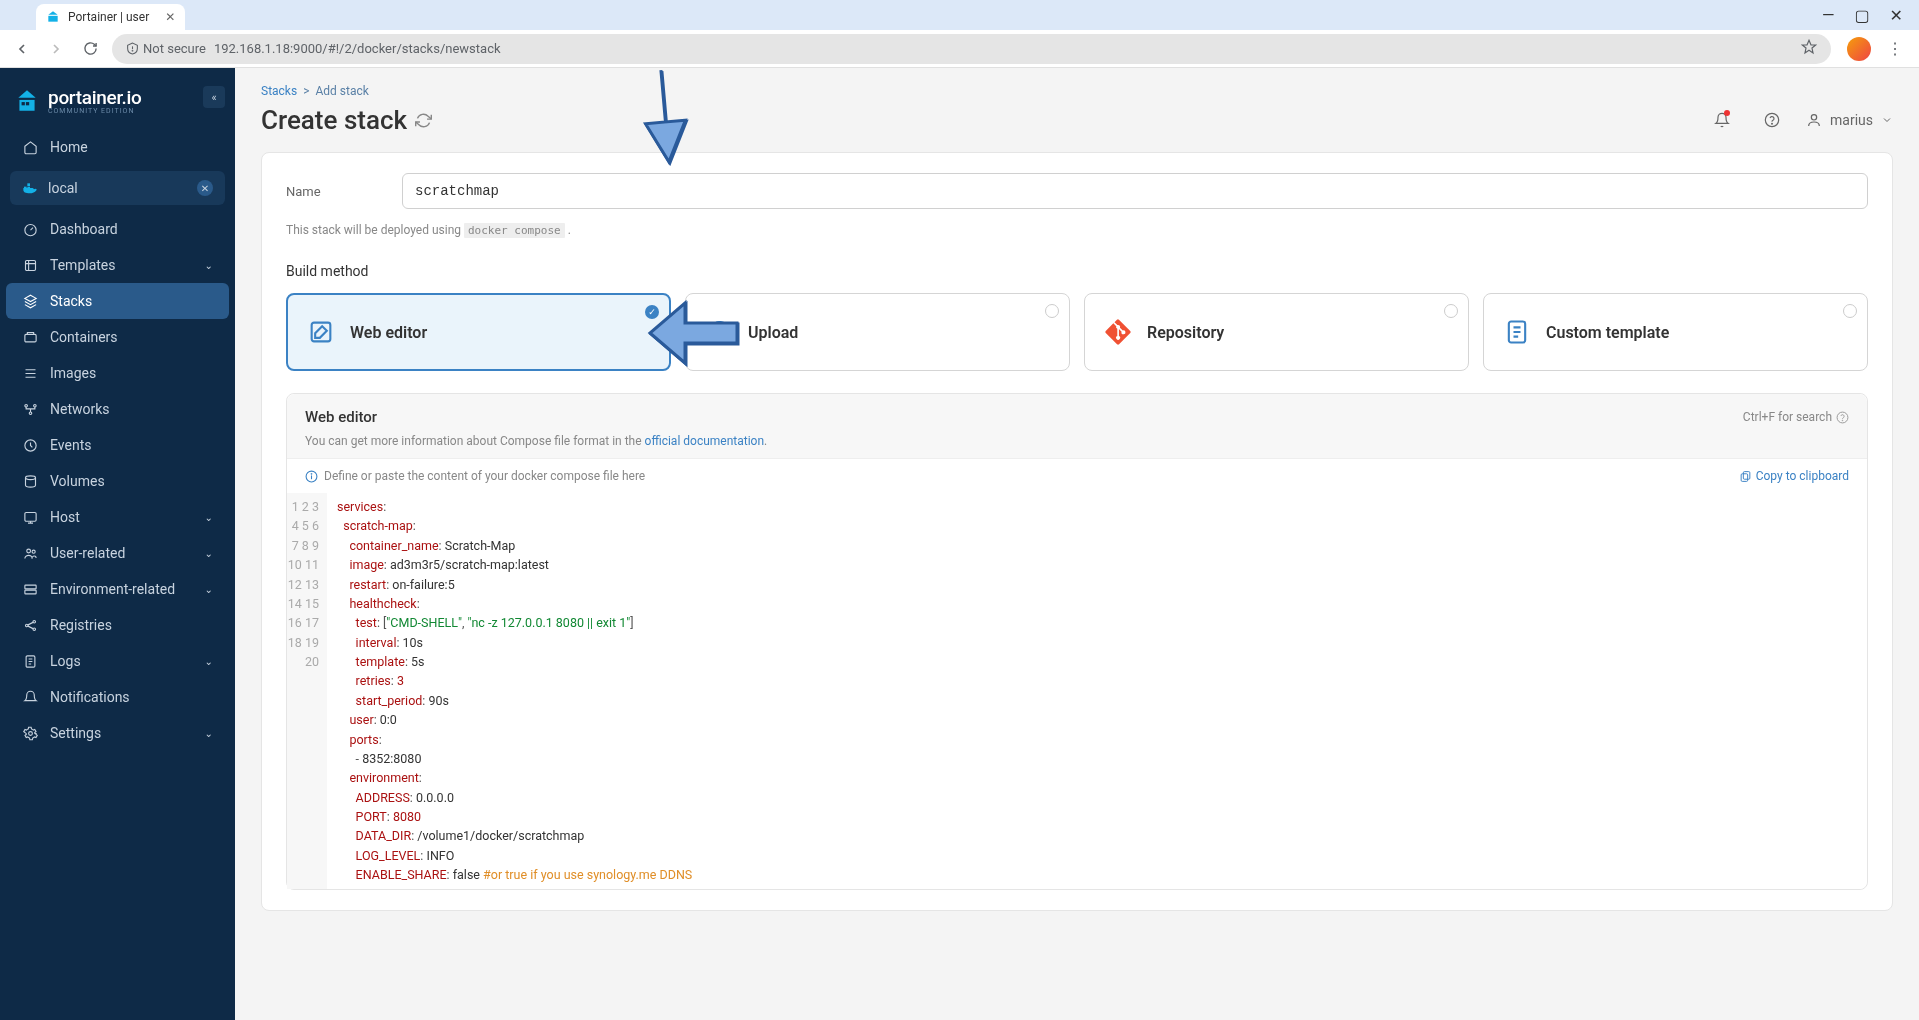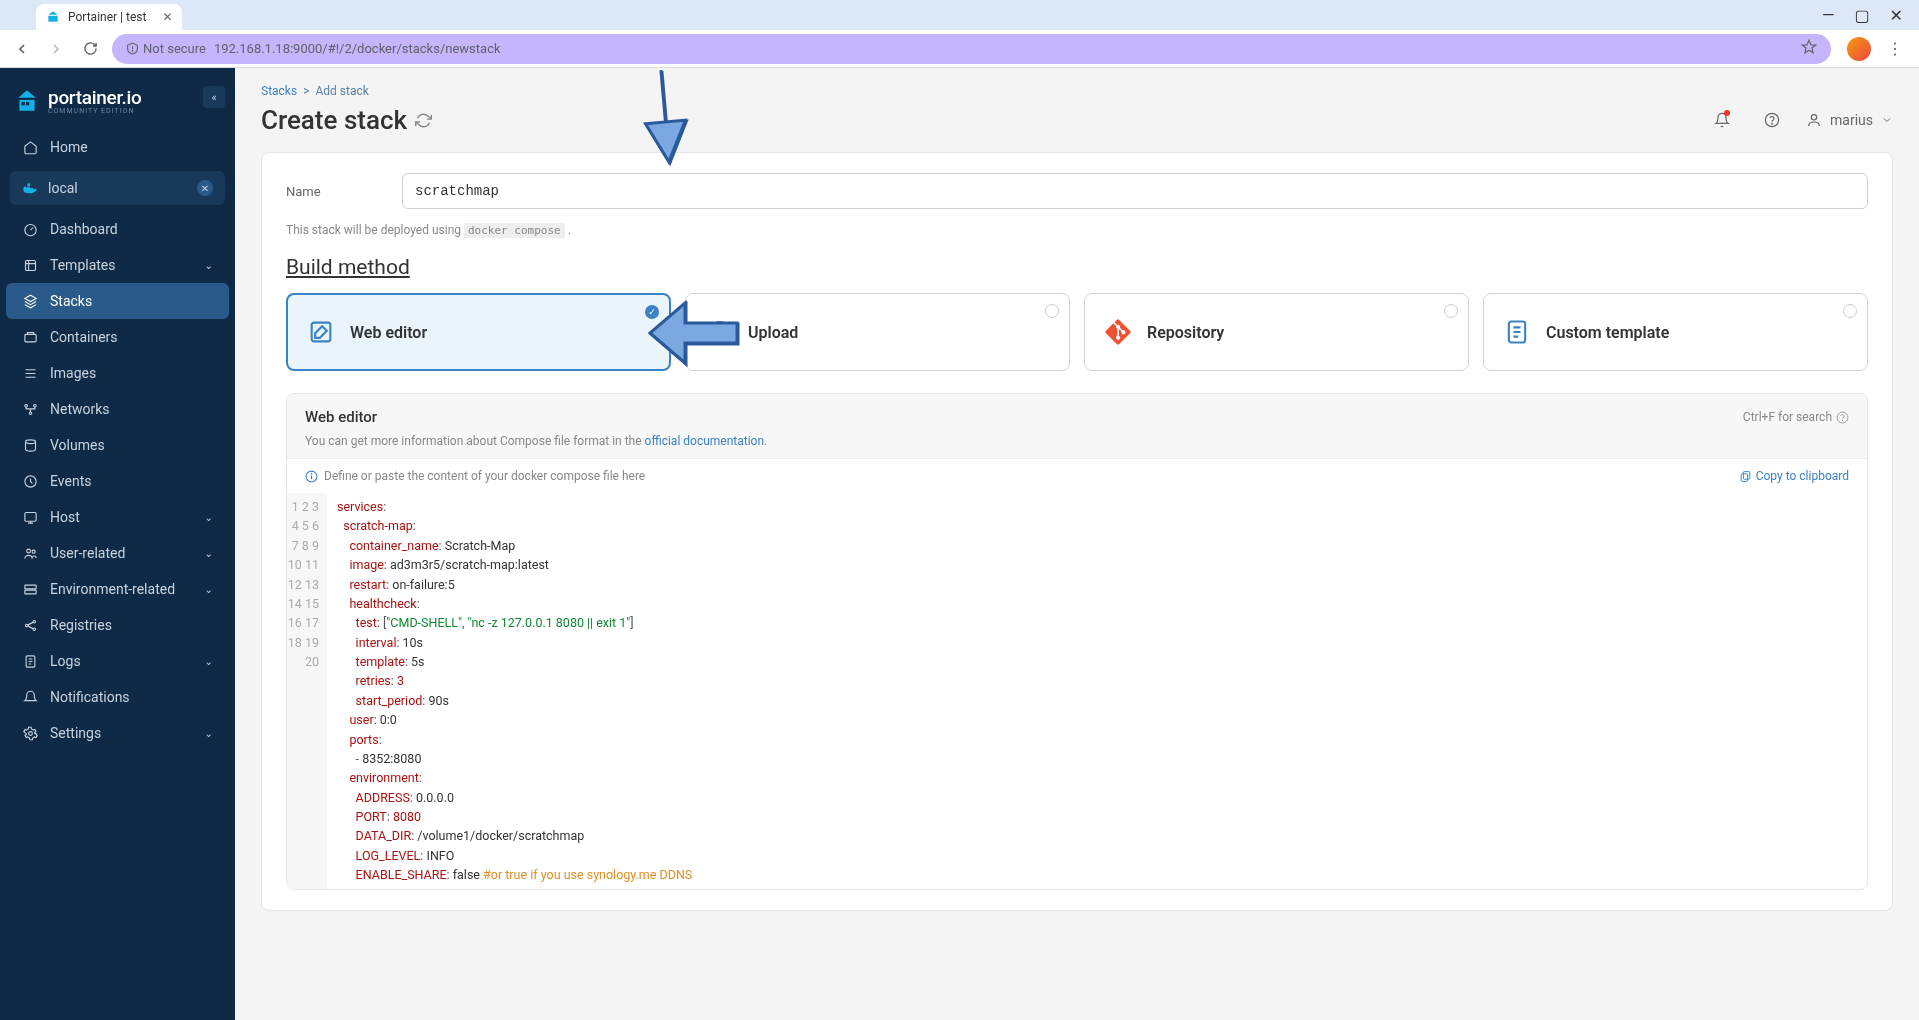--- a/index.html
+++ b/index.html
@@ -9,21 +9,21 @@
 .browser-chrome { background: #dce8f8; height: 30px; display: flex; align-items: center; padding: 0 8px; }
 .tab { background: #fff; border-radius: 8px 8px 0 0; padding: 5px 10px; display: flex; align-items: center; gap: 8px; font-size: 12px; color: #333; margin-left: 28px; height: 26px; margin-top: 4px; }
 .tab-favicon { width: 14px; height: 14px; }
 .tab-close { color: #666; cursor: pointer; margin-left: 8px; }
 .win-controls { margin-left: auto; display: flex; gap: 20px; color: #333; padding-right: 8px; }
 .win-controls span { cursor: pointer; }
 
 .browser-toolbar { background: #fff; height: 38px; display: flex; align-items: center; padding: 0 10px; gap: 10px; border-bottom: 1px solid #e0e0e0; }
 .nav-btn { width: 24px; height: 24px; display:flex; align-items:center; justify-content:center; color: #5f6368; cursor:pointer; border-radius:50%; }
 .nav-btn.disabled { color: #bbb; }
-.address-bar { flex: 1; background: #c4b5fd; border-radius: 20px; height: 30px; display:flex; align-items:center; padding: 0 14px; font-size: 13px; color: #3c4043; gap: 8px; }
+.address-bar { flex: 1; background: #e5e5e5; border-radius: 20px; height: 30px; display:flex; align-items:center; padding: 0 14px; font-size: 13px; color: #3c4043; gap: 8px; }
 .not-secure { display:flex; align-items:center; gap:4px; color:#5f6368; }
 .address-text { color: #5f6368; }
 .avatar-circle { width: 24px; height: 24px; border-radius: 50%; background: linear-gradient(135deg, #f59e0b, #ef4444); margin-left: 6px; }
 .more-btn { color: #5f6368; cursor: pointer; padding: 0 6px; }
 
 
 .app { display: flex; height: calc(100vh - 68px); }
 
 
 .sidebar { width: 235px; background: #0e2a47; color: #c8d3df; display: flex; flex-direction: column; font-size: 14px; overflow-y: auto; position:relative; }
@@ -56,21 +56,21 @@
 .bell-dot { position:absolute; top:6px; right:8px; width:6px; height:6px; background:#e33; border-radius:50%; }
 .user-chip { display:flex; align-items:center; gap:8px; cursor:pointer; }
 
 .card { background:#fff; border:1px solid #e5e5e5; border-radius:8px; margin: 16px 26px 26px; padding: 20px 24px; }
 .form-row { display:flex; align-items:center; gap: 36px; margin-bottom: 14px; }
 .form-label { width: 80px; font-size: 13px; color: #666; }
 .form-input { flex:1; height: 36px; border:1px solid #d0d0d0; border-radius:6px; padding: 0 12px; font-size:14px; color:#333;font-family:Liberation Mono, monospace; }
 .hint { font-size:12px; color:#888; }
 .hint code { font-family: Menlo, Consolas, monospace; background:#eee; padding:1px 4px; border-radius:1px; font-size:11px; }
 
-.section-title { font-size:21px; color:#333; margin: 18px 0 14px; text-decoration: underline; }
+.section-title { font-size:14px; color:#333; margin: 26px 0 14px; }
 
 .methods { display:grid; grid-template-columns: repeat(4, 1fr); gap: 14px; }
 .method { border:1px solid #d5d5d5; border-radius:8px; padding: 22px 18px; display:flex; align-items:center; gap: 14px; cursor:pointer; position:relative; background:#fff; height: 78px; }
 .method.selected { border:2px solid #3b82c4; background:#eaf4fb; }
 .method .m-icon { width: 30px; height: 30px; display:flex; align-items:center; justify-content:center; }
 .method .m-label { font-size:16px; font-weight:600; color:#333; }
 .method .radio { position:absolute; top:10px; right:10px; width:14px; height:14px; border:1.5px solid #ccc; border-radius:50%; }
 .method.selected .radio { border:none; background:#3b82c4; display:flex; align-items:center; justify-content:center; }
 .method.selected .radio::after { content:"✓"; color:#fff; font-size:9px; }
 
@@ -100,21 +100,21 @@
 </style>
 </head>
 <body>
 
 <div class="browser-chrome">
   <div class="tab">
     <svg class="tab-favicon" viewBox="0 0 24 24">
         <rect x="4" y="10" width="16" height="10" fill="#13b1e7"></rect>
         <path d="M12 2 L20 8 L4 8 Z" fill="#13b1e7"></path>
       </svg>
-    <span>Portainer | test</span>
+    <span>Portainer | user</span>
     <span class="tab-close">✕</span>
   </div>
   <div class="win-controls">
     <span>—</span>
     <span>▢</span>
     <span>✕</span>
   </div>
 </div>
 
 <div class="browser-toolbar">
@@ -242,34 +242,34 @@
               <circle cx="19" cy="6" r="2"></circle>
               <circle cx="12" cy="18" r="2"></circle>
               <path d="M5 8v3h14V8M12 11v5"></path>
             </svg>
           </span>
           <span>Networks</span>
         </div>
         <div class="nav-item">
           <span class="icon">
             <svg width="15" height="15" viewBox="0 0 24 24" fill="none" stroke="currentColor" stroke-width="1.8">
+              <circle cx="12" cy="12" r="9"></circle>
+              <path d="M12 7v5l3 3"></path>
+            </svg>
+          </span>
+          <span>Events</span>
+        </div>
+        <div class="nav-item">
+          <span class="icon">
+            <svg width="15" height="15" viewBox="0 0 24 24" fill="none" stroke="currentColor" stroke-width="1.8">
               <ellipse cx="12" cy="6" rx="8" ry="3"></ellipse>
               <path d="M4 6v12c0 1.7 3.6 3 8 3s8-1.3 8-3V6"></path>
             </svg>
           </span>
           <span>Volumes</span>
-        </div>
-        <div class="nav-item">
-          <span class="icon">
-            <svg width="15" height="15" viewBox="0 0 24 24" fill="none" stroke="currentColor" stroke-width="1.8">
-              <circle cx="12" cy="12" r="9"></circle>
-              <path d="M12 7v5l3 3"></path>
-            </svg>
-          </span>
-          <span>Events</span>
         </div>
         <div class="nav-item">
           <span class="icon">
             <svg width="15" height="15" viewBox="0 0 24 24" fill="none" stroke="currentColor" stroke-width="1.8">
               <rect x="3" y="4" width="18" height="14" rx="2"></rect>
               <path d="M8 21h8M12 18v3"></path>
             </svg>
           </span>
           <span>Host</span>
           <span class="chev">⌄</span>

